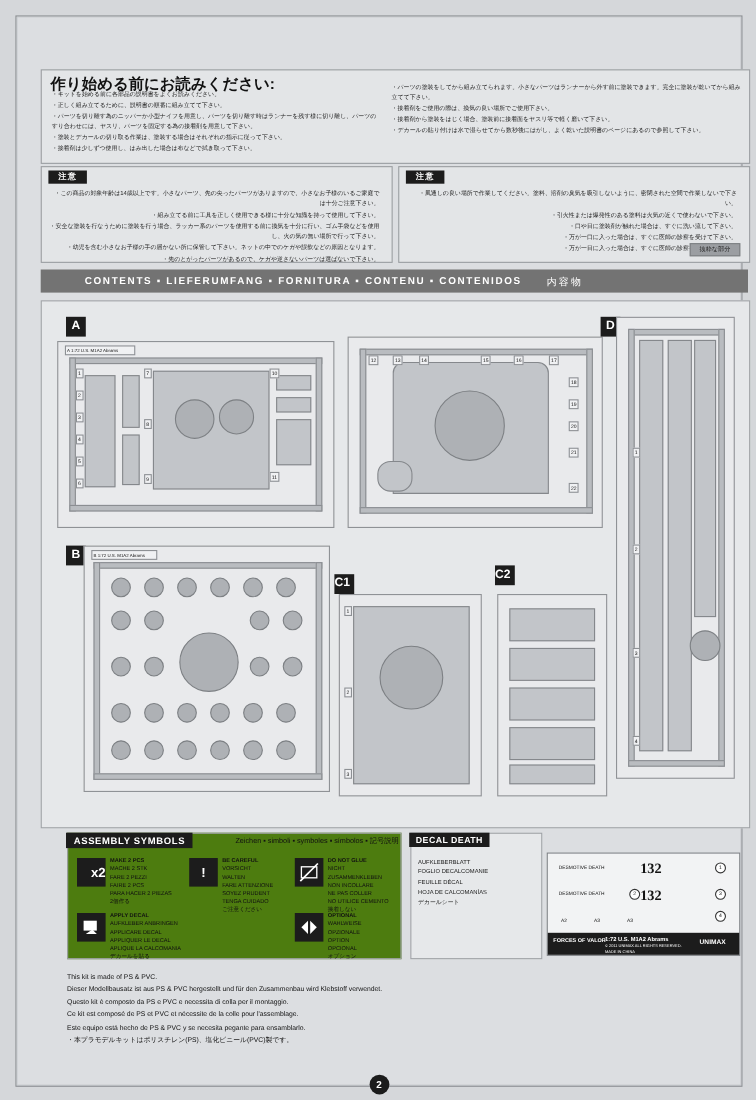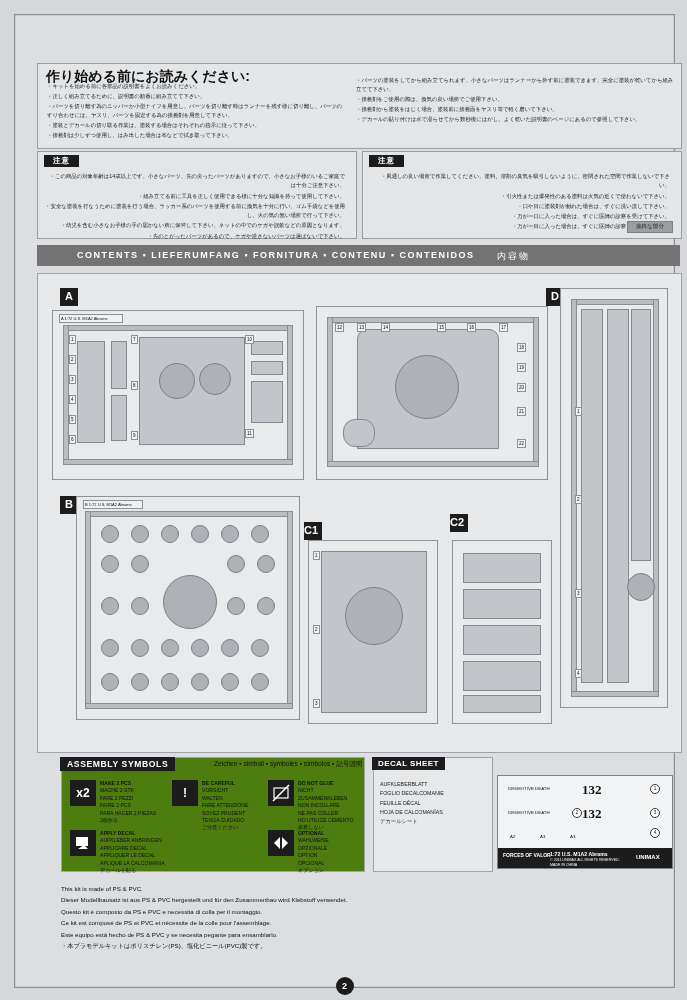--- a/index.html
+++ b/index.html
@@ -328,21 +328,21 @@
         <div class="part" style="left:10px;top:120px;width:76px;height:28px;"></div>
         <div class="part" style="left:10px;top:154px;width:76px;height:16px;"></div>
       </div>
 
     </div>
 
     <div class="symbols">
       <div class="symtitle">ASSEMBLY SYMBOLS</div>
       <div class="symsub">Zeichen ▪ simboli ▪ symboles ▪ símbolos ▪ 記号説明</div>
 
-      <div class="symico" style="left:8px;top:22px;">
+      <div class="symico" style="left:8px;top:22px;justify-content:flex-end;">
         <span>x2</span>
       </div>
       <div class="symtxt" style="left:38px;top:22px;width:58px;">
         <b>MAKE 2 PCS</b><br>
         <span>MACHE 2 STK</span><br>
         <span>FARE 2 PEZZI</span><br>
         <span>FAIRE 2 PCS</span><br>
         <span>PARA HACER 2 PIEZAS</span><br>
         <span>2個作る</span>
       </div>
@@ -400,21 +400,21 @@
         <b>OPTIONAL</b><br>
         <span>WAHLWEISE</span><br>
         <span>OPZIONALE</span><br>
         <span>OPTION</span><br>
         <span>OPCIONAL</span><br>
         <span>オプション</span>
       </div>
     </div>
 
     <div class="decalbox">
-      <div class="decaltitle">DECAL SHEET</div>
+      <div class="decaltitle">DECAL DEATH</div>
       <div class="decallist">
         <div>AUFKLEBERBLATT</div>
         <div>FOGLIO DECALCOMANIE</div>
         <div>FEUILLE DÉCAL</div>
         <div>HOJA DE CALCOMANÍAS</div>
         <div>デカールシート</div>
       </div>
     </div>
 
     <div class="decalsheet">

